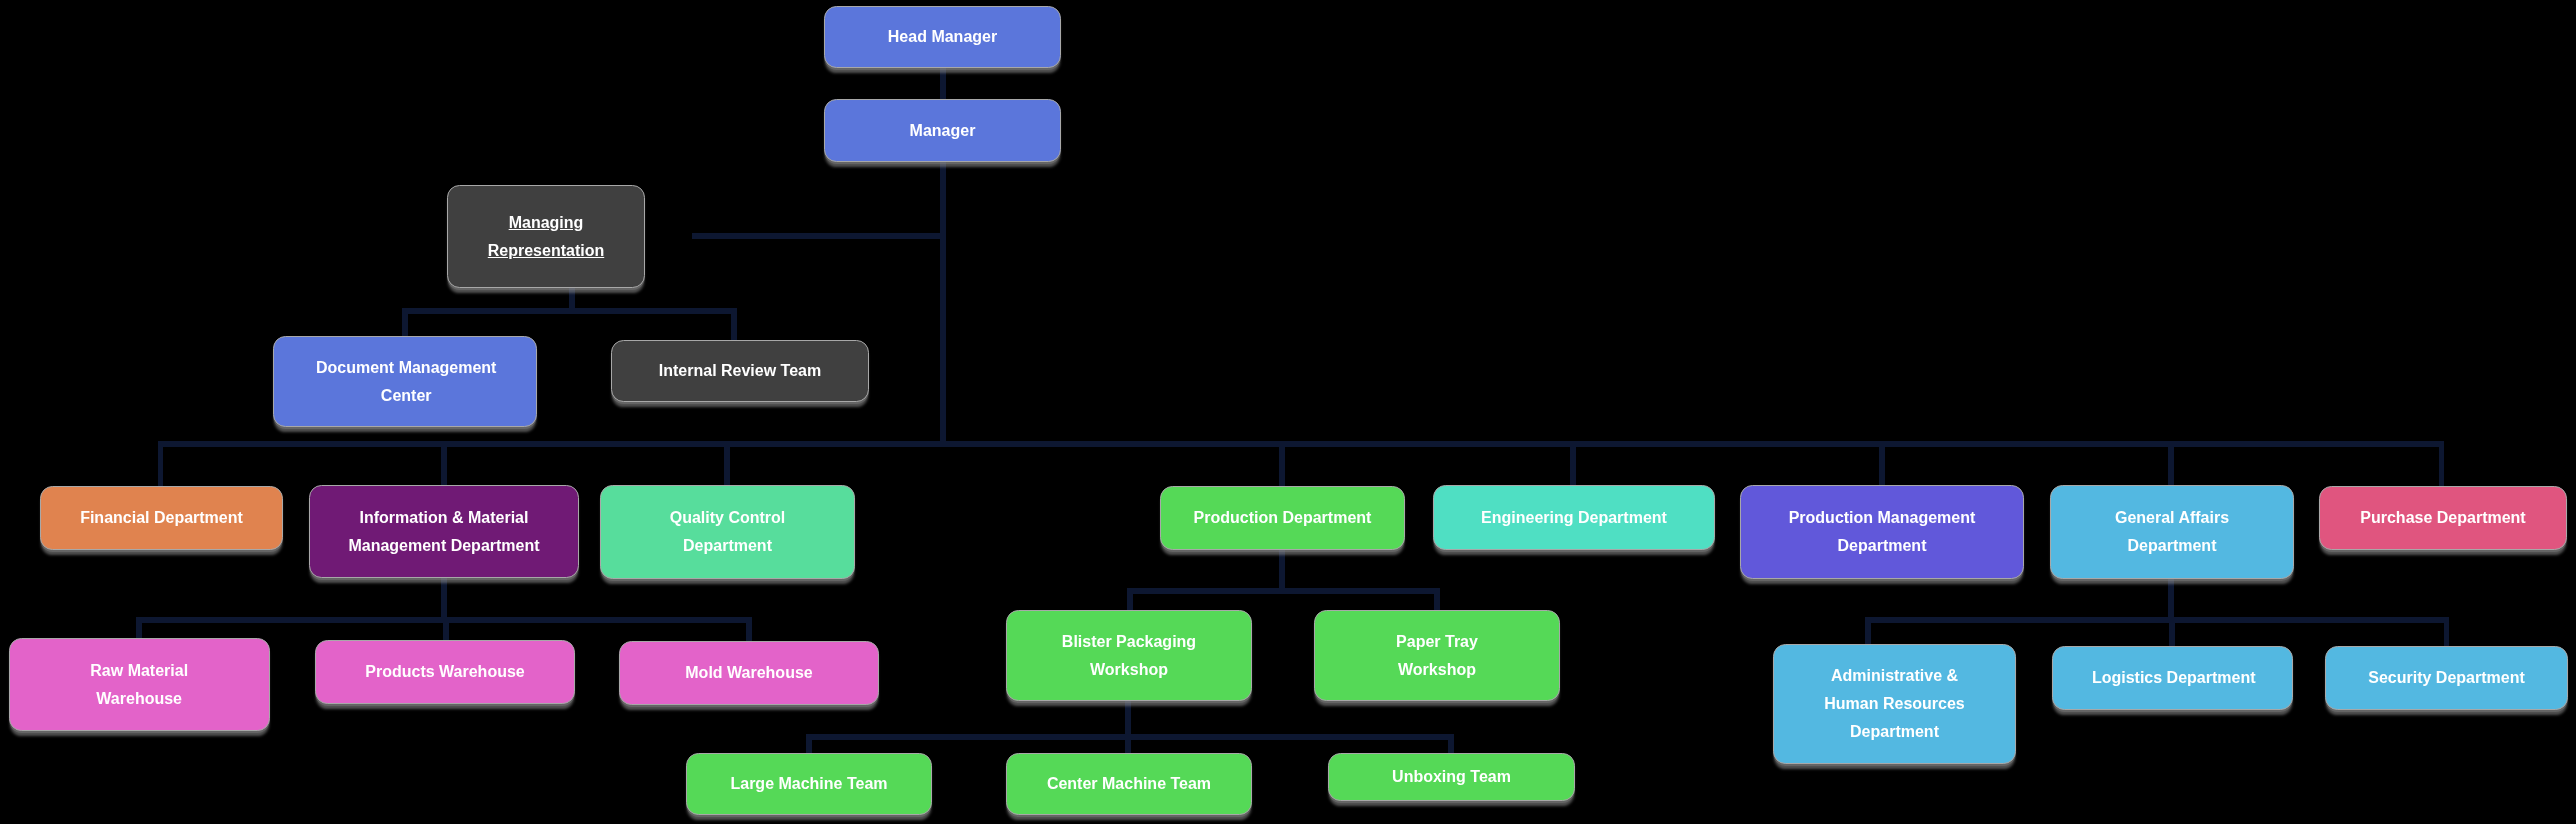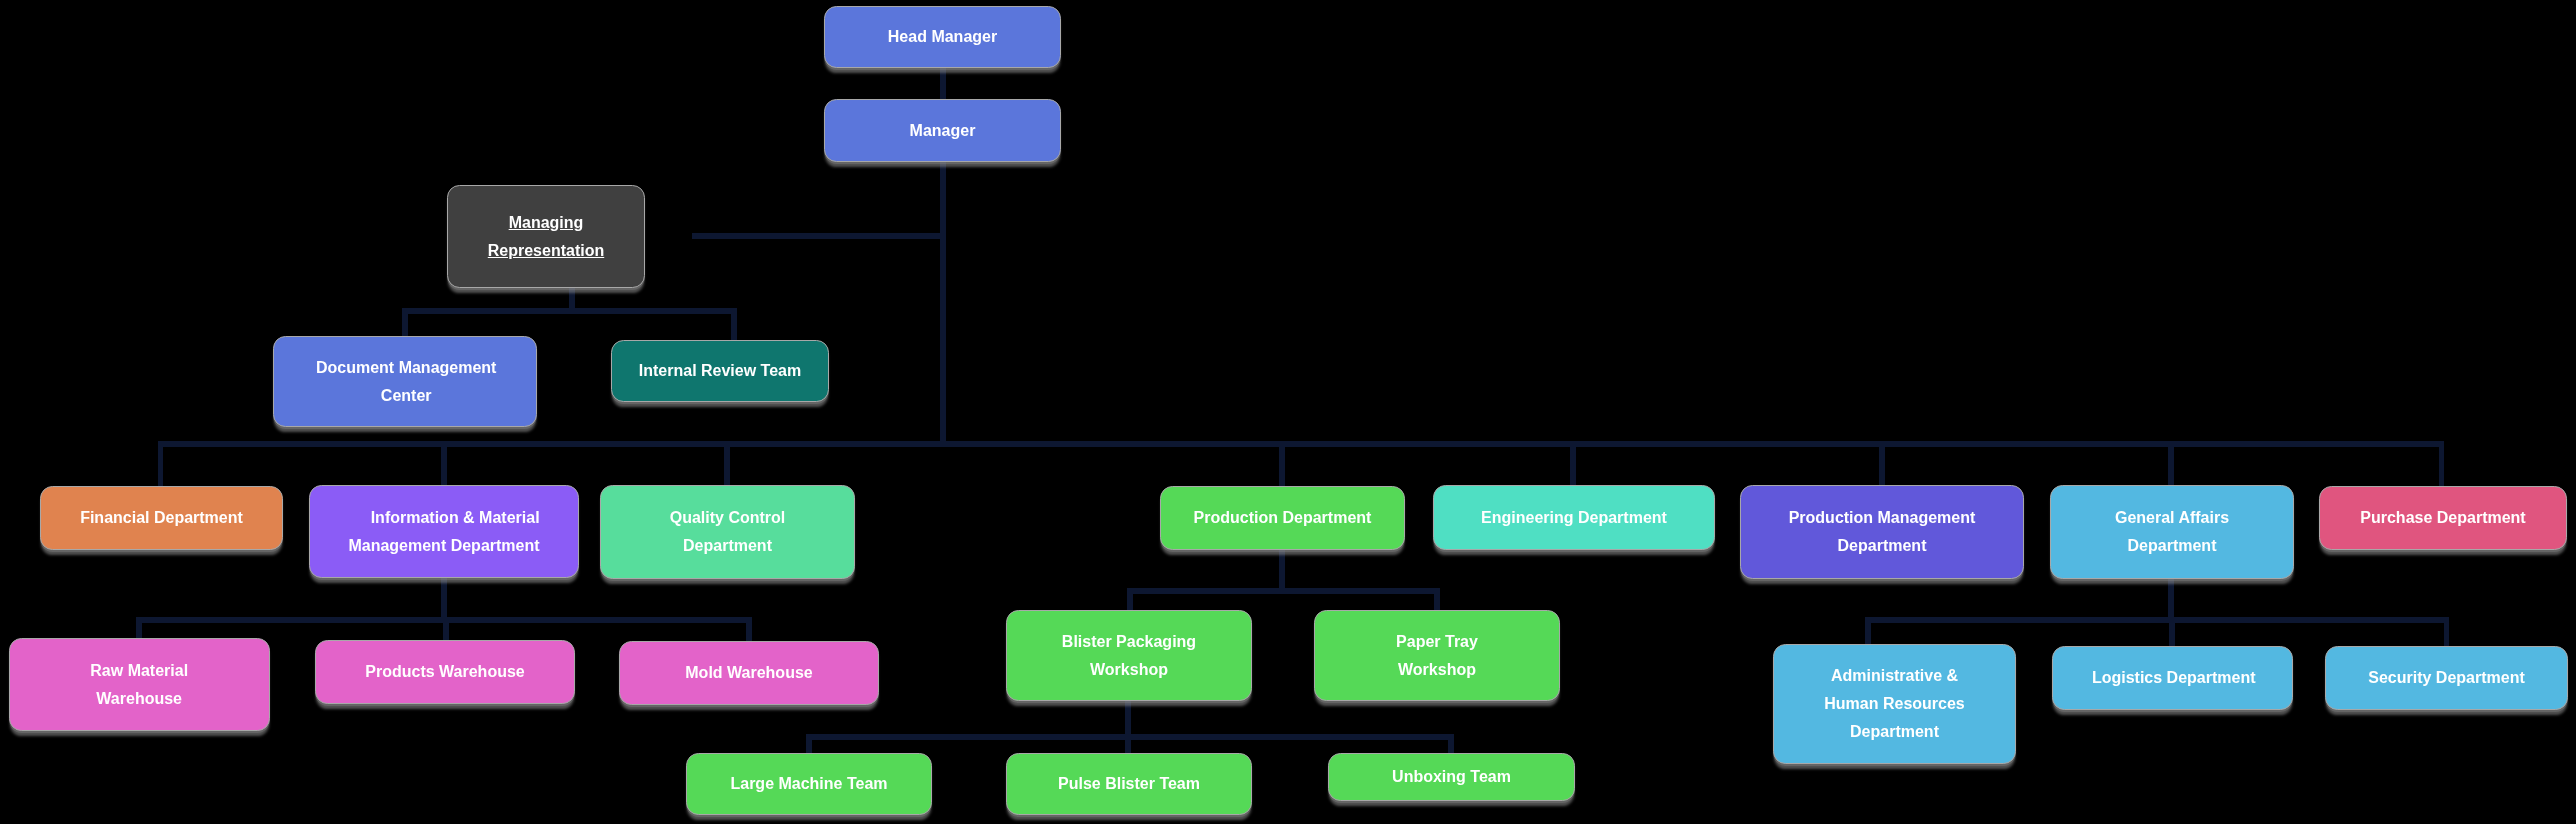--- a/index.html
+++ b/index.html
@@ -57,23 +57,23 @@
       <line x1="2253" y1="640" x2="2253" y2="673" stroke="#0d1731" stroke-width="6" shape-rendering="crispEdges"></line>
       <line x1="2538" y1="640" x2="2538" y2="673" stroke="#0d1731" stroke-width="6" shape-rendering="crispEdges"></line>
     </svg>
   <div>
       <div class="node" style="left: 824px; top: 5.8px; width: 237px; height: 62px; background: rgb(91, 118, 219);"><span>Head Manager</span></div>
       <div class="node" style="left: 824px; top: 99px; width: 237px; height: 63px; background: rgb(91, 118, 219);"><span>Manager</span></div>
       <div class="node" style="left: 447px; top: 185px; width: 198px; height: 103px; background: #404040; text-decoration: underline;"><span>Managing
 Representation</span></div>
       <div class="node" style="left: 273px; top: 336px; width: 264px; height: 91px; background: rgb(91, 118, 219); padding-left: 12px;"><span>Document Management
 Center</span></div>
-      <div class="node" style="left: 611px; top: 340px; width: 218px; height: 62px; background: #0f766e;"><span>Internal Review Team</span></div>
+      <div class="node" style="left: 611px; top: 340px; width: 258px; height: 62px; background: #404040;"><span>Internal Review Team</span></div>
       <div class="node" style="left: 40px; top: 486px; width: 243px; height: 64px; background: rgb(224, 131, 79);"><span>Financial Department</span></div>
-      <div class="node" style="left: 309px; top: 485px; width: 270px; height: 93px; background: #8b5cf6; text-align: right;"><span>Information &amp; Material
+      <div class="node" style="left: 309px; top: 485px; width: 270px; height: 93px; background: #701a75;"><span>Information &amp; Material
 Management Department</span></div>
       <div class="node" style="left: 600px; top: 485px; width: 255px; height: 94px; background: rgb(87, 221, 156);"><span>Quality Control
 Department</span></div>
       <div class="node" style="left: 1160px; top: 486px; width: 245px; height: 64px; background: rgb(85, 217, 87);"><span>Production Department</span></div>
       <div class="node" style="left: 1433px; top: 485px; width: 282px; height: 65px; background: rgb(79, 223, 195);"><span>Engineering Department</span></div>
       <div class="node" style="left: 1740px; top: 485px; width: 284px; height: 94px; background: rgb(97, 88, 218);"><span>Production Management
 Department</span></div>
       <div class="node" style="left: 2050px; top: 485px; width: 244px; height: 94px; background: rgb(83, 184, 225);"><span>General Affairs
 Department</span></div>
       <div class="node" style="left: 2319px; top: 486px; width: 248px; height: 64px; background: rgb(224, 85, 127);"><span>Purchase Department</span></div>
@@ -84,17 +84,17 @@
       <div class="node" style="left: 1006px; top: 610px; width: 246px; height: 91px; background: rgb(85, 217, 87);"><span>Blister Packaging
 Workshop</span></div>
       <div class="node" style="left: 1314px; top: 610px; width: 246px; height: 91px; background: rgb(85, 217, 87);"><span>Paper Tray
 Workshop</span></div>
       <div class="node" style="left: 1747px; top: 644px; width: 243px; height: 120px; background: rgb(83, 184, 225); margin-left: 26px;"><span>Administrative &amp;
 Human Resources
 Department</span></div>
       <div class="node" style="left: 2052px; top: 646px; width: 241px; height: 64px; background: rgb(83, 184, 225); padding-left: 12px;"><span>Logistics Department</span></div>
       <div class="node" style="left: 2325px; top: 646px; width: 243px; height: 64px; background: rgb(83, 184, 225);"><span>Security Department</span></div>
       <div class="node" style="left: 686px; top: 753px; width: 246px; height: 62px; background: rgb(85, 217, 87);"><span>Large Machine Team</span></div>
-      <div class="node" style="left: 1006px; top: 753px; width: 246px; height: 62px; background: rgb(85, 217, 87);"><span>Pulse Blister Team</span></div>
+      <div class="node" style="left: 1006px; top: 753px; width: 246px; height: 62px; background: rgb(85, 217, 87);"><span>Center Machine Team</span></div>
       <div class="node" style="left: 1328px; top: 753px; width: 247px; height: 48px; background: rgb(85, 217, 87);"><span>Unboxing Team</span></div>
     </div>
 </div>
 
 
 </body></html>

